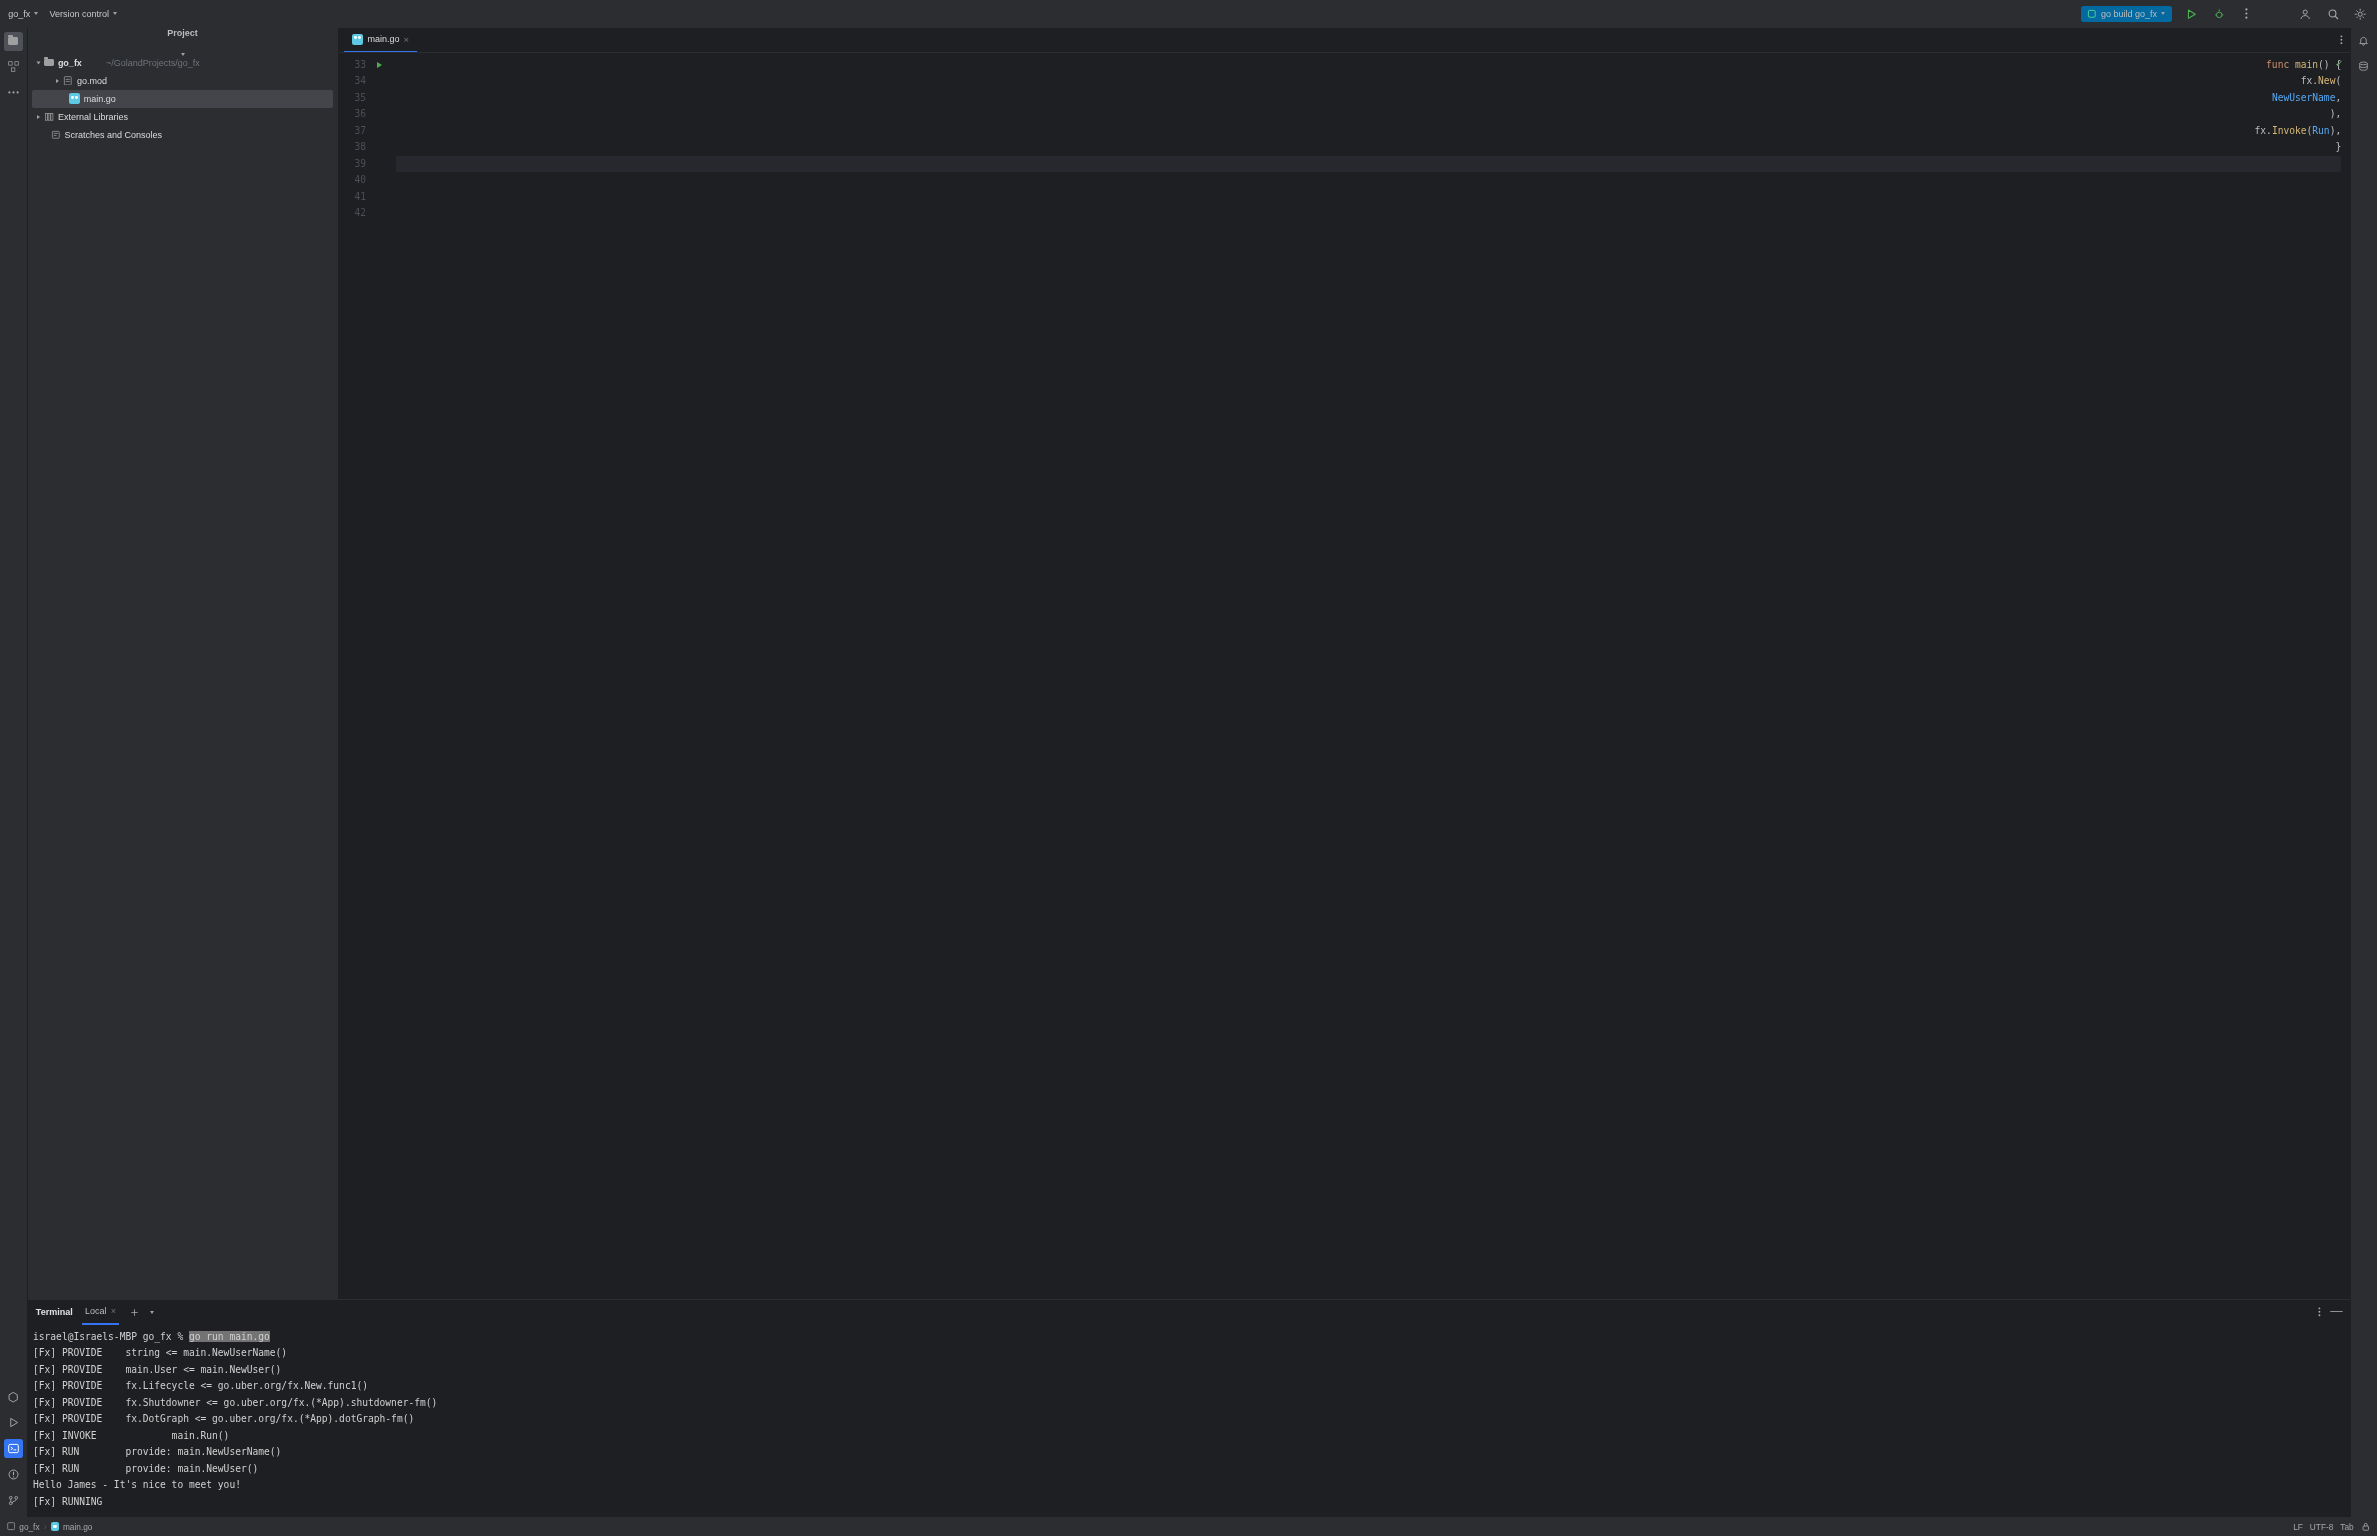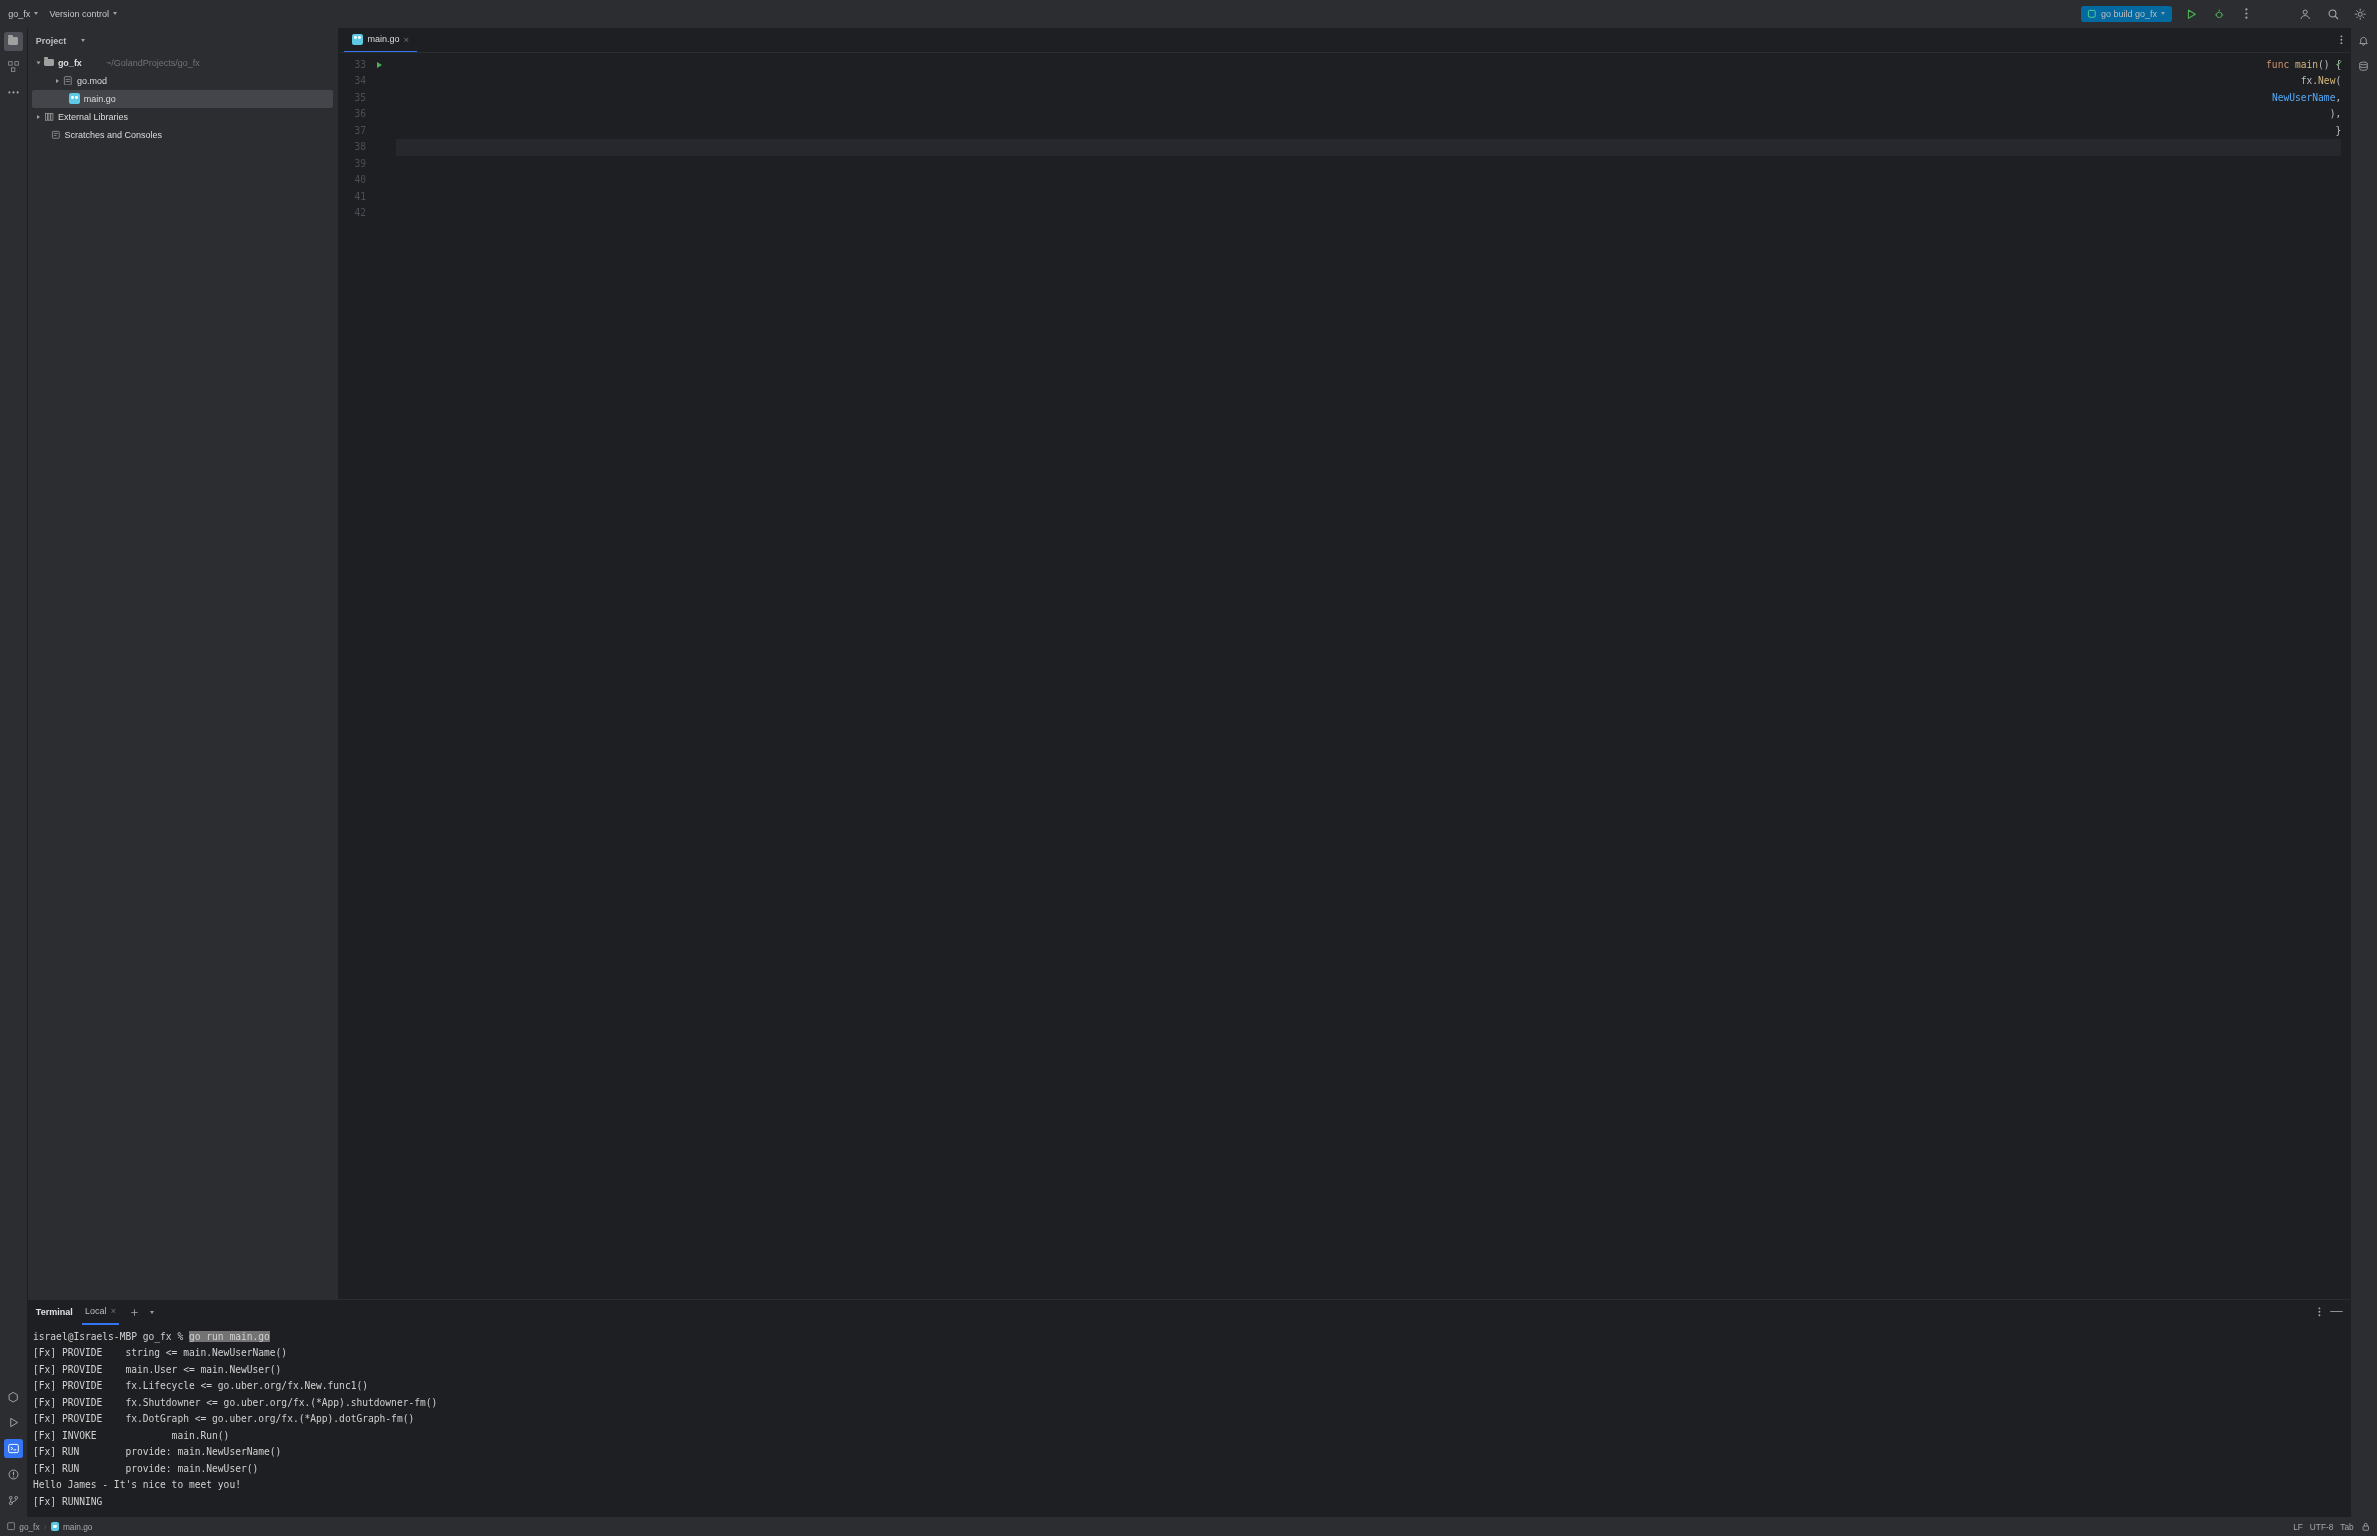--- a/index.html
+++ b/index.html
@@ -76,20 +76,21 @@
   .project {
     width: 311px;
     background: #2b2d30;
     border-right: 0.7px solid #1e1f22;
     display: flex;
     flex-direction: column;
   }
   .project-header {
     height: 26px; display:flex; align-items:center; padding:0 8.3px; gap:15px;
     font-weight:600;
+    flex-direction:column;
   }
   .tree { padding: 0 4.1px; font-size: 9px; }
   .tree-row {
     display:flex; align-items:center; gap:4.1px;
     height: 18px; padding-left: 5.5px; border-radius:2.1px;
   }
   .tree-row.selected { background: #43454a; }
   .tree-row .indent { display:inline-block; }
   .tree-row .name { color:#dcdcdc; }
   .tree-row .hint { color:#6f737a; margin-left:20px; }
@@ -410,20 +411,21 @@
               <div>&nbsp;</div>
               <div>&nbsp;</div>
               <div>&nbsp;</div>
               <div>&nbsp;</div>
             </div>
           <div class="code-lines" id="code-lines">
               <div class="line"><span class="tok-kw">func </span><span class="tok-ident">main</span><span class="tok-punc">() {</span></div>
               <div class="line"><span class="tok-plain">    fx.</span><span class="tok-ident">New</span><span class="tok-punc">(</span></div>
               <div class="line"><span class="tok-plain">            </span><span class="tok-call">NewUserName</span><span class="tok-punc">,</span></div>
               <div class="line"><span class="tok-plain">        </span><span class="tok-punc">),</span></div>
+              <div class="line"><span class="tok-plain">        fx.</span><span class="tok-ident">Invoke</span><span class="tok-punc">(</span><span class="tok-call">Run</span><span class="tok-punc">),</span></div>
               <div class="line"><span class="tok-punc">}</span></div>
               <div class="line hl"><span class="tok-plain"></span></div>
             </div>
           <span class="editor-check">✓</span>
         </div>
       </div>
 
     </div>
 
     <div class="toolrail-right">

